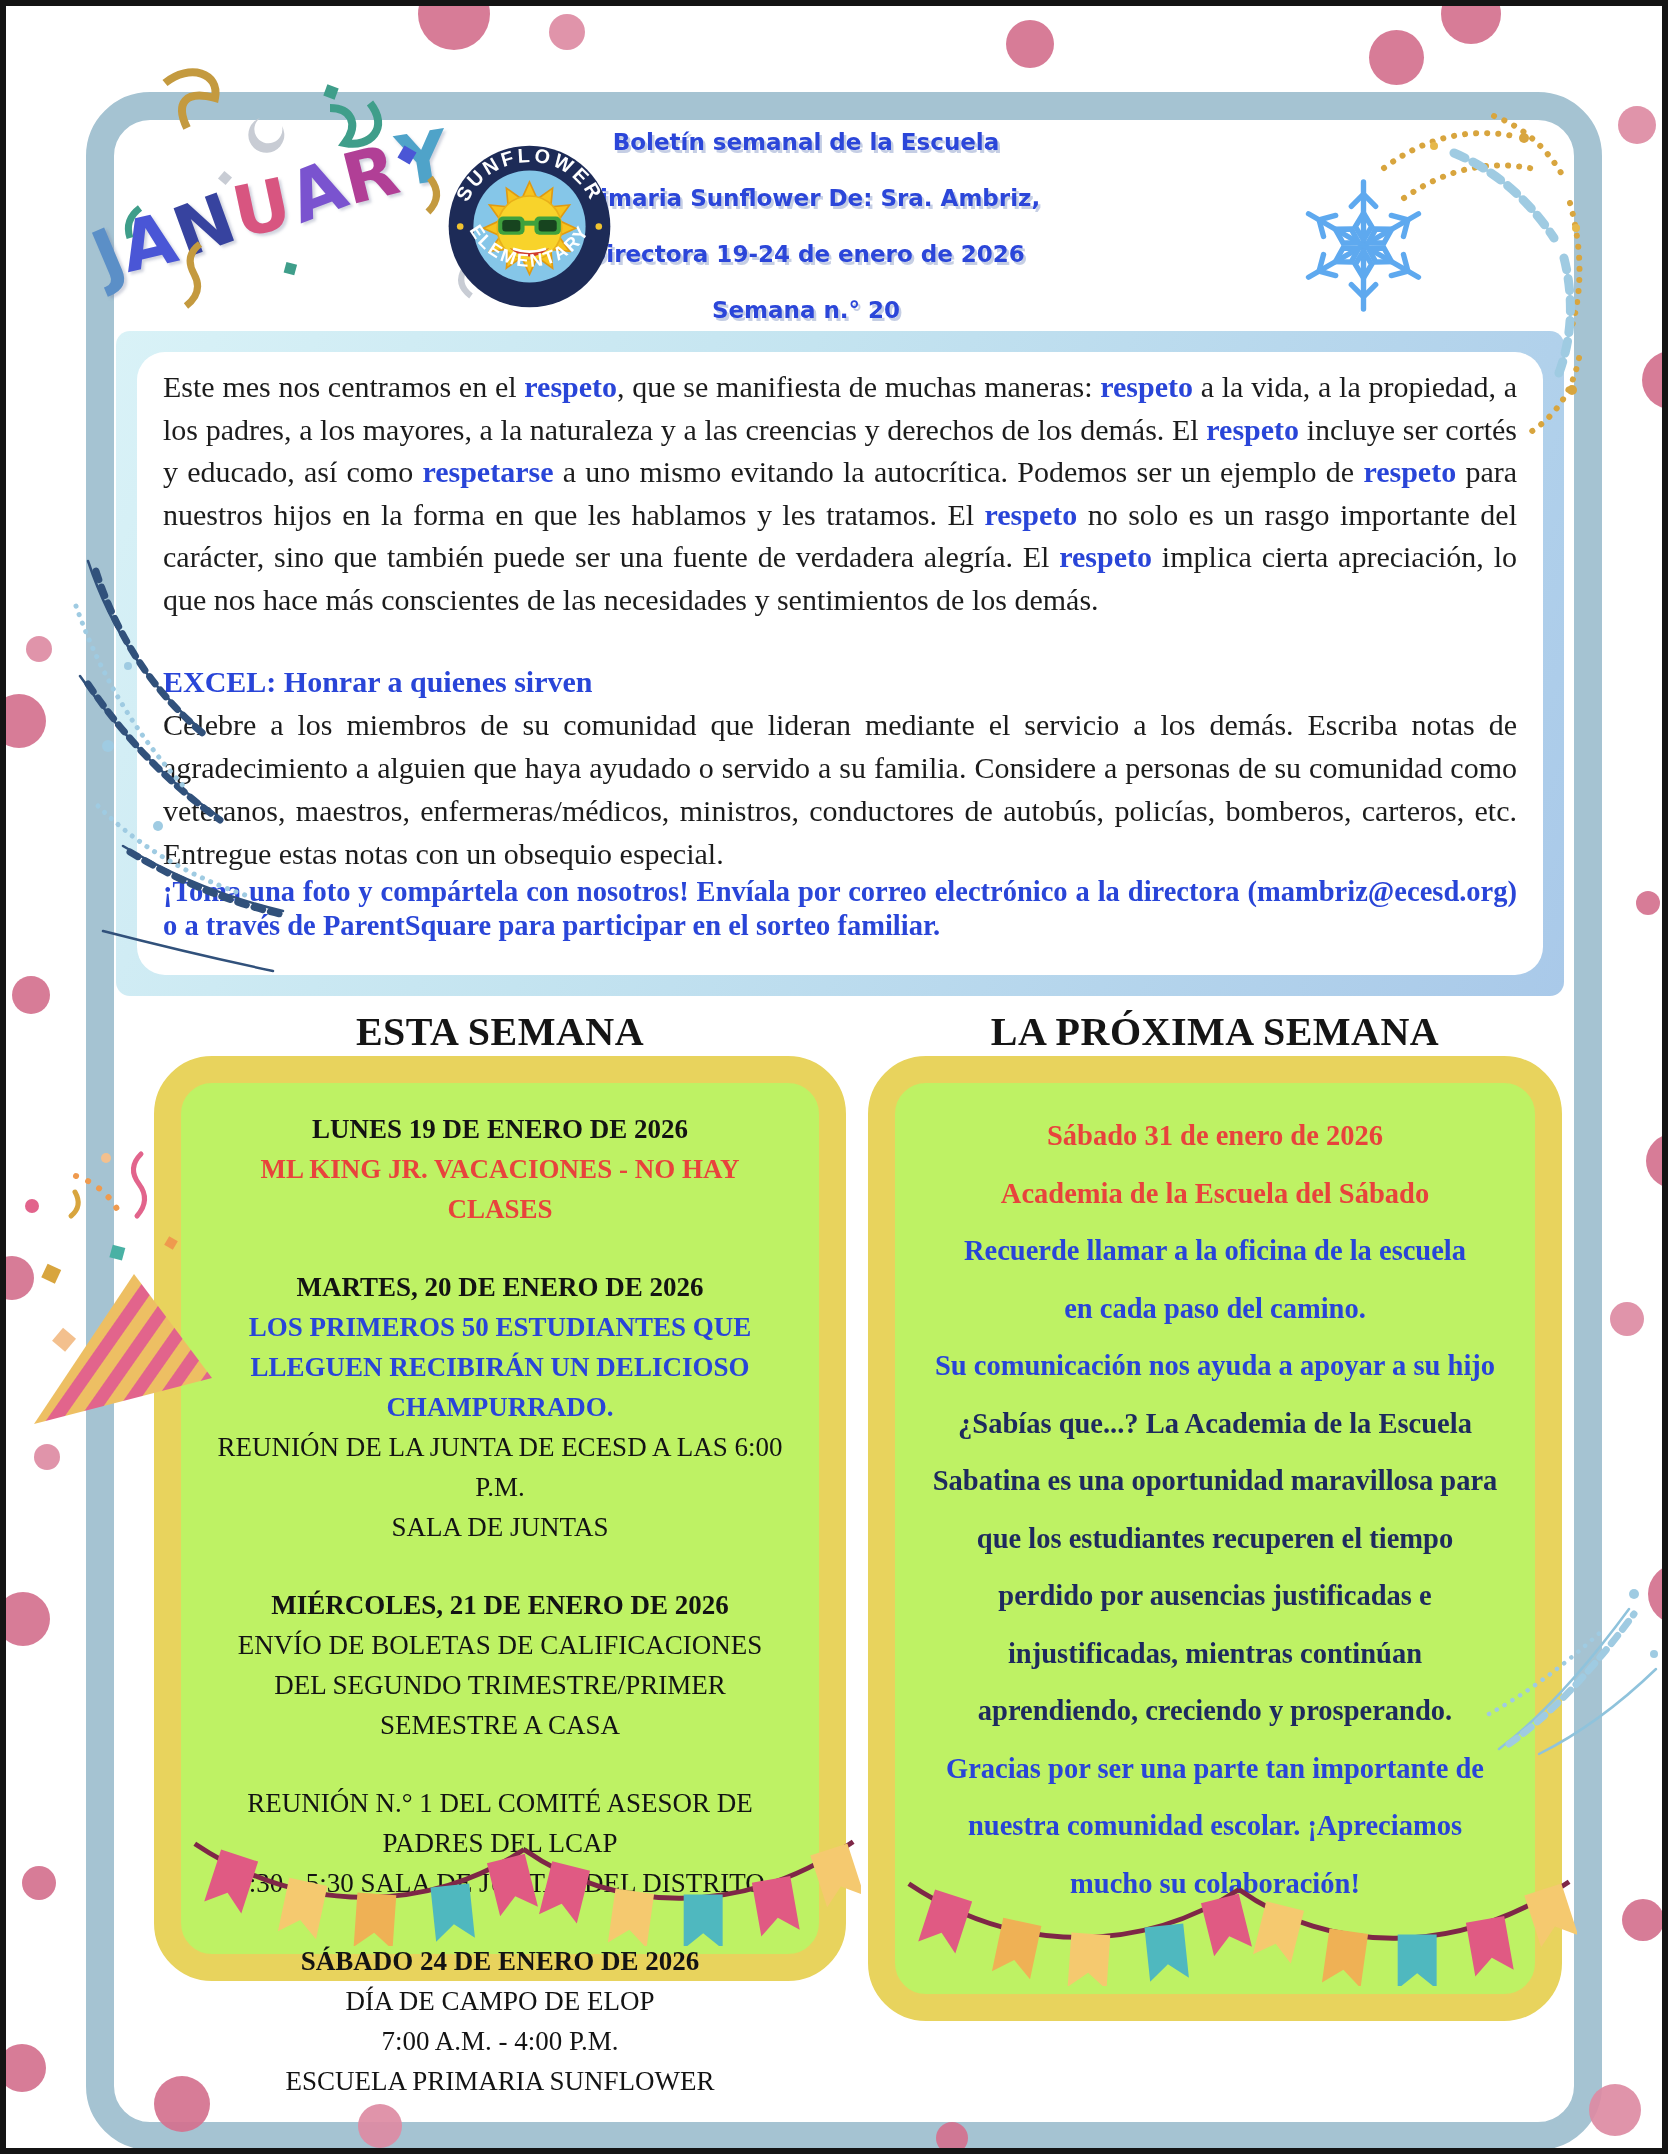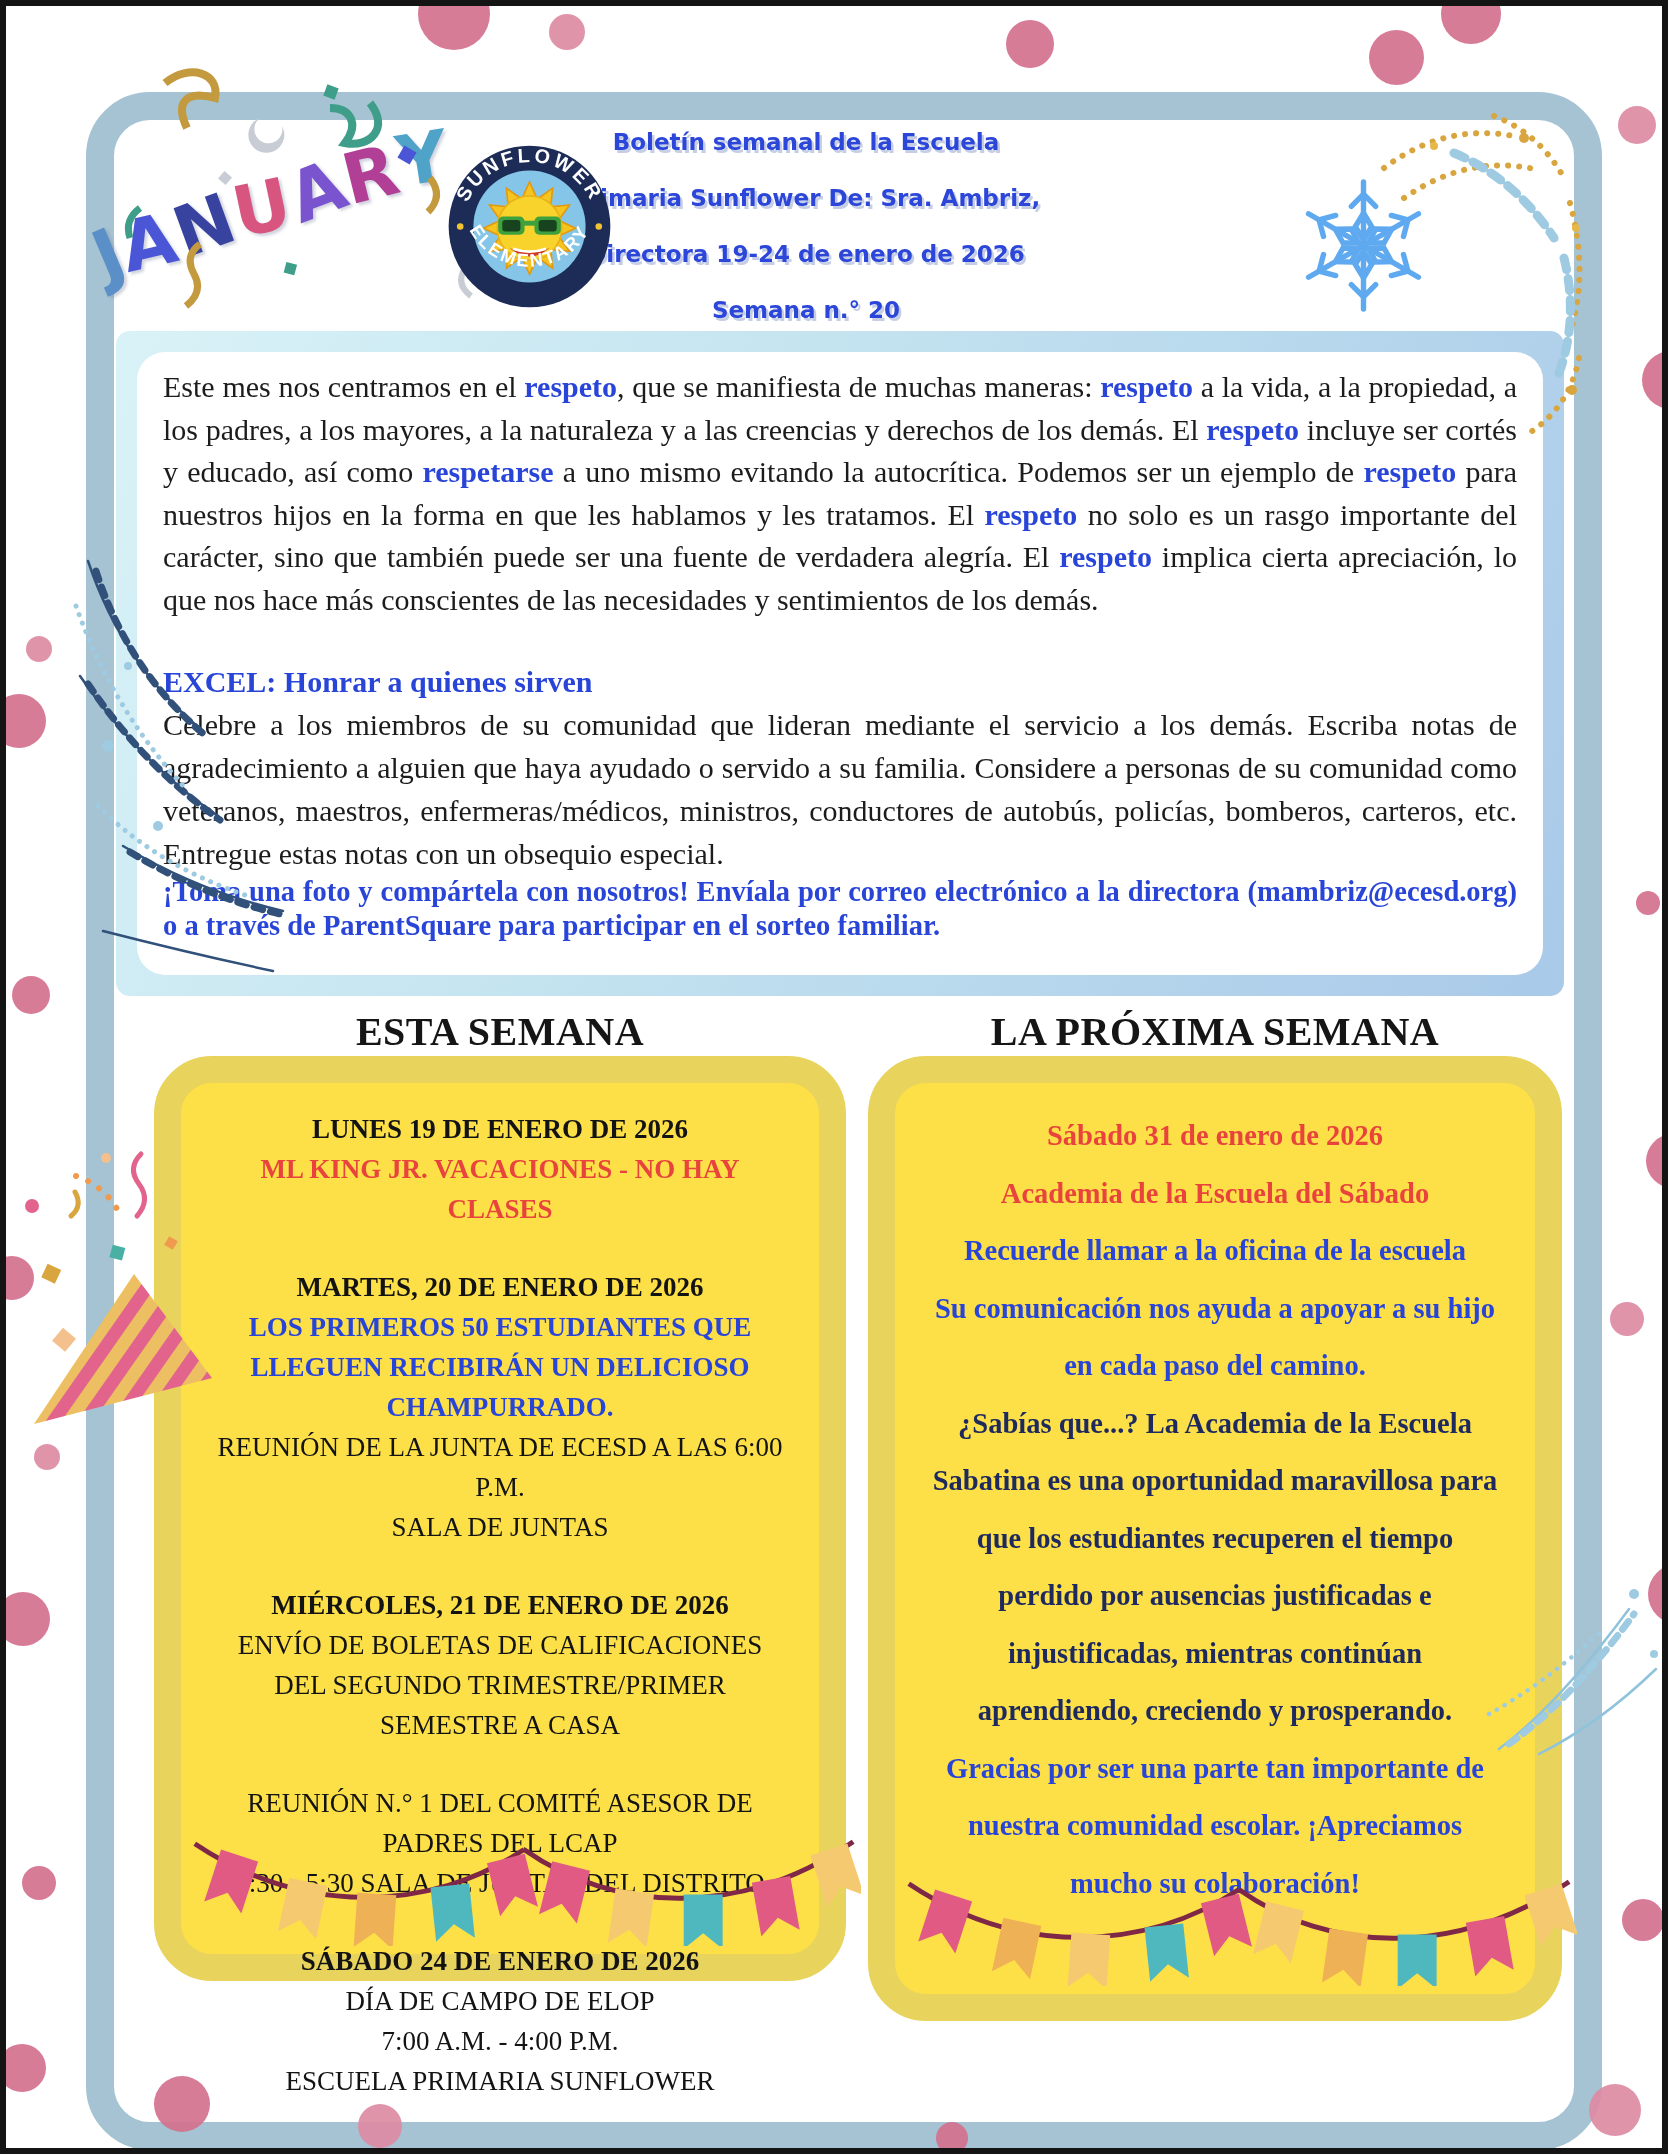--- a/index.html
+++ b/index.html
@@ -41,21 +41,21 @@
   .p2{margin:0;font-size:30px;line-height:43px;text-align:justify;}
   .p3{margin:0;font-size:28.5px;line-height:33.5px;font-weight:bold;color:#2945d8;text-align:justify;}
   .hl{color:#2945d8;font-weight:bold;}
   
   .week-heading{position:absolute;top:1002px;font-weight:bold;font-size:40px;color:#151515;
                 text-align:center;letter-spacing:.5px;z-index:2;}
   .wh-left{left:148px;width:692px;}
   .wh-right{left:862px;width:694px;}
   
   .ybox{position:absolute;top:1050px;box-sizing:border-box;border:27px solid #e8d35d;
-        border-radius:58px;background:#fde047;z-index:1;}
+        border-radius:58px;background:#bef264;z-index:1;}
   .ybox-left{left:148px;width:692px;height:925px;}
   .ybox-right{left:862px;width:694px;height:965px;}
   .ybox-content{position:relative;text-align:center;}
   .ybox-left .ybox-content{padding:26px 28px 0;font-size:27px;line-height:40px;color:#131313;}
   .ybox-right .ybox-content{padding:24px 24px 0;font-size:28.5px;line-height:57.5px;font-weight:bold;}
   .gap{height:38px;}
   .lb{font-weight:bold;color:#131313;}
   .lr{font-weight:bold;color:#e8433c;}
   .lblue{font-weight:bold;color:#2945d8;}
   .lp{color:#131313;}
@@ -284,22 +284,22 @@
           </g>
       </g>
     </svg>
   </div>
 
   <div class="ybox ybox-right">
     <div class="ybox-content">
       <div class="rred">Sábado 31 de enero de 2026</div>
       <div class="rred">Academia de la Escuela del Sábado</div>
       <div class="rblue">Recuerde llamar a la oficina de la escuela</div>
+      <div class="rblue">en cada paso del camino.</div>
       <div class="rblue">Su comunicación nos ayuda a apoyar a su hijo</div>
-      <div class="rblue">en cada paso del camino.</div>
       <div class="rnavy">¿Sabías que...? La Academia de la Escuela</div>
       <div class="rnavy">Sabatina es una oportunidad maravillosa para</div>
       <div class="rnavy">que los estudiantes recuperen el tiempo</div>
       <div class="rnavy">perdido por ausencias justificadas e</div>
       <div class="rnavy">injustificadas, mientras continúan</div>
       <div class="rnavy">aprendiendo, creciendo y prosperando.</div>
       <div class="rblue">Gracias por ser una parte tan importante de</div>
       <div class="rblue">nuestra comunidad escolar. ¡Apreciamos</div>
       <div class="rblue">mucho su colaboración!</div>
     </div>

